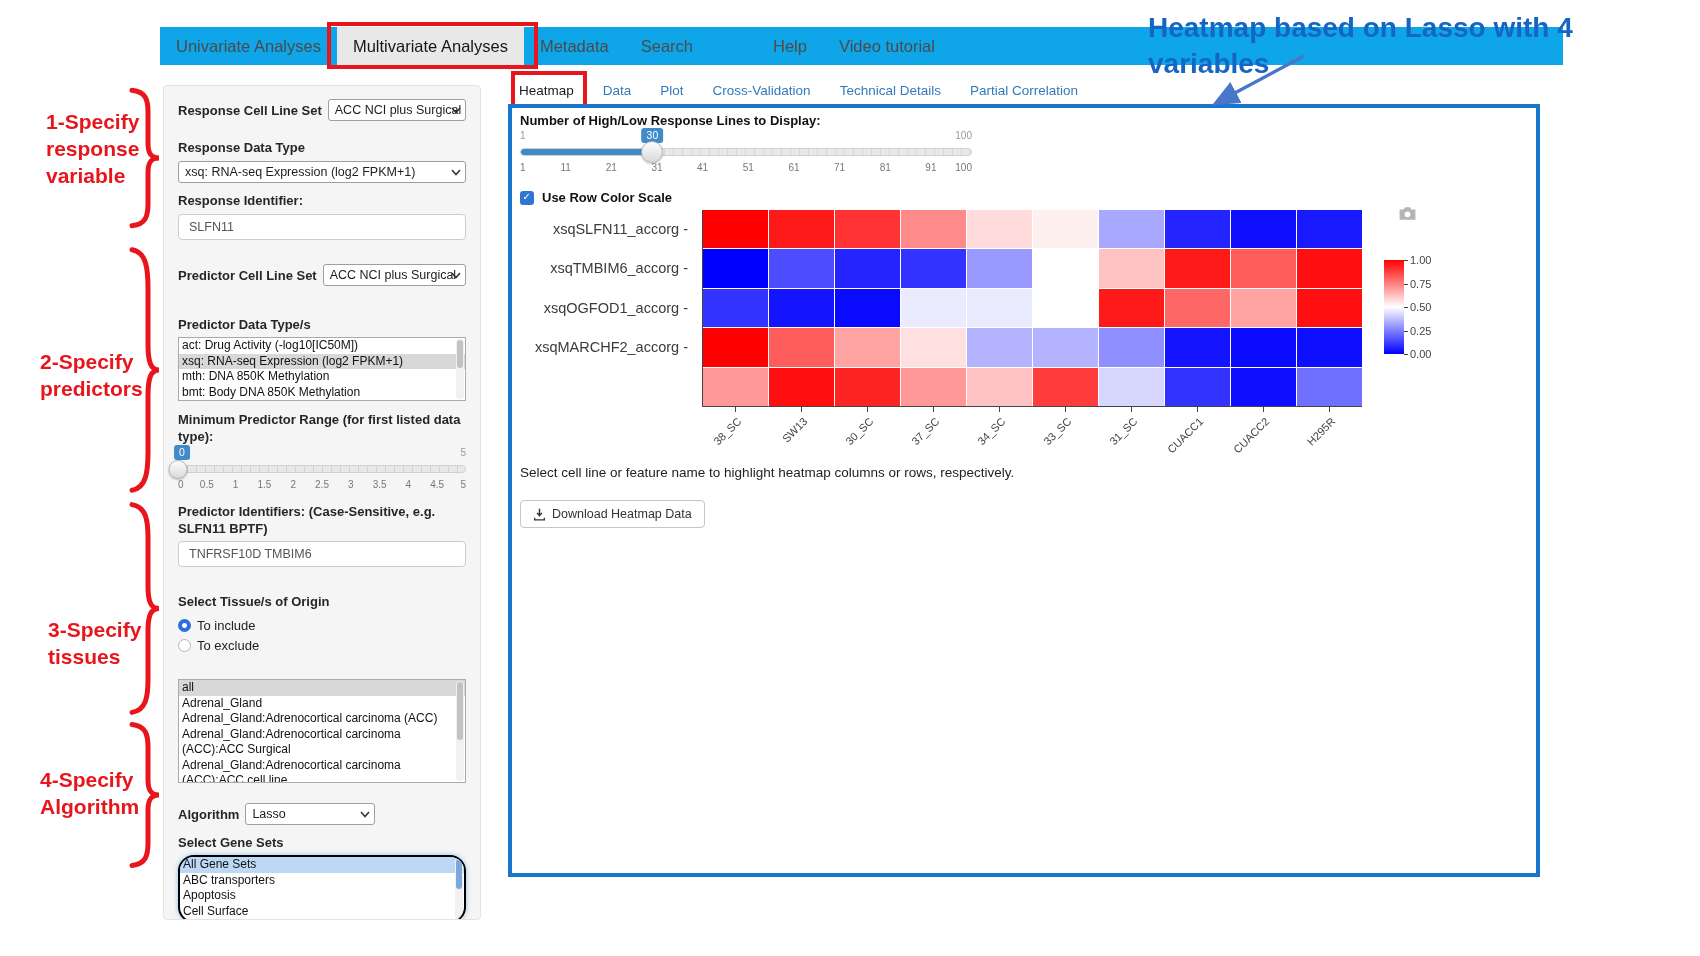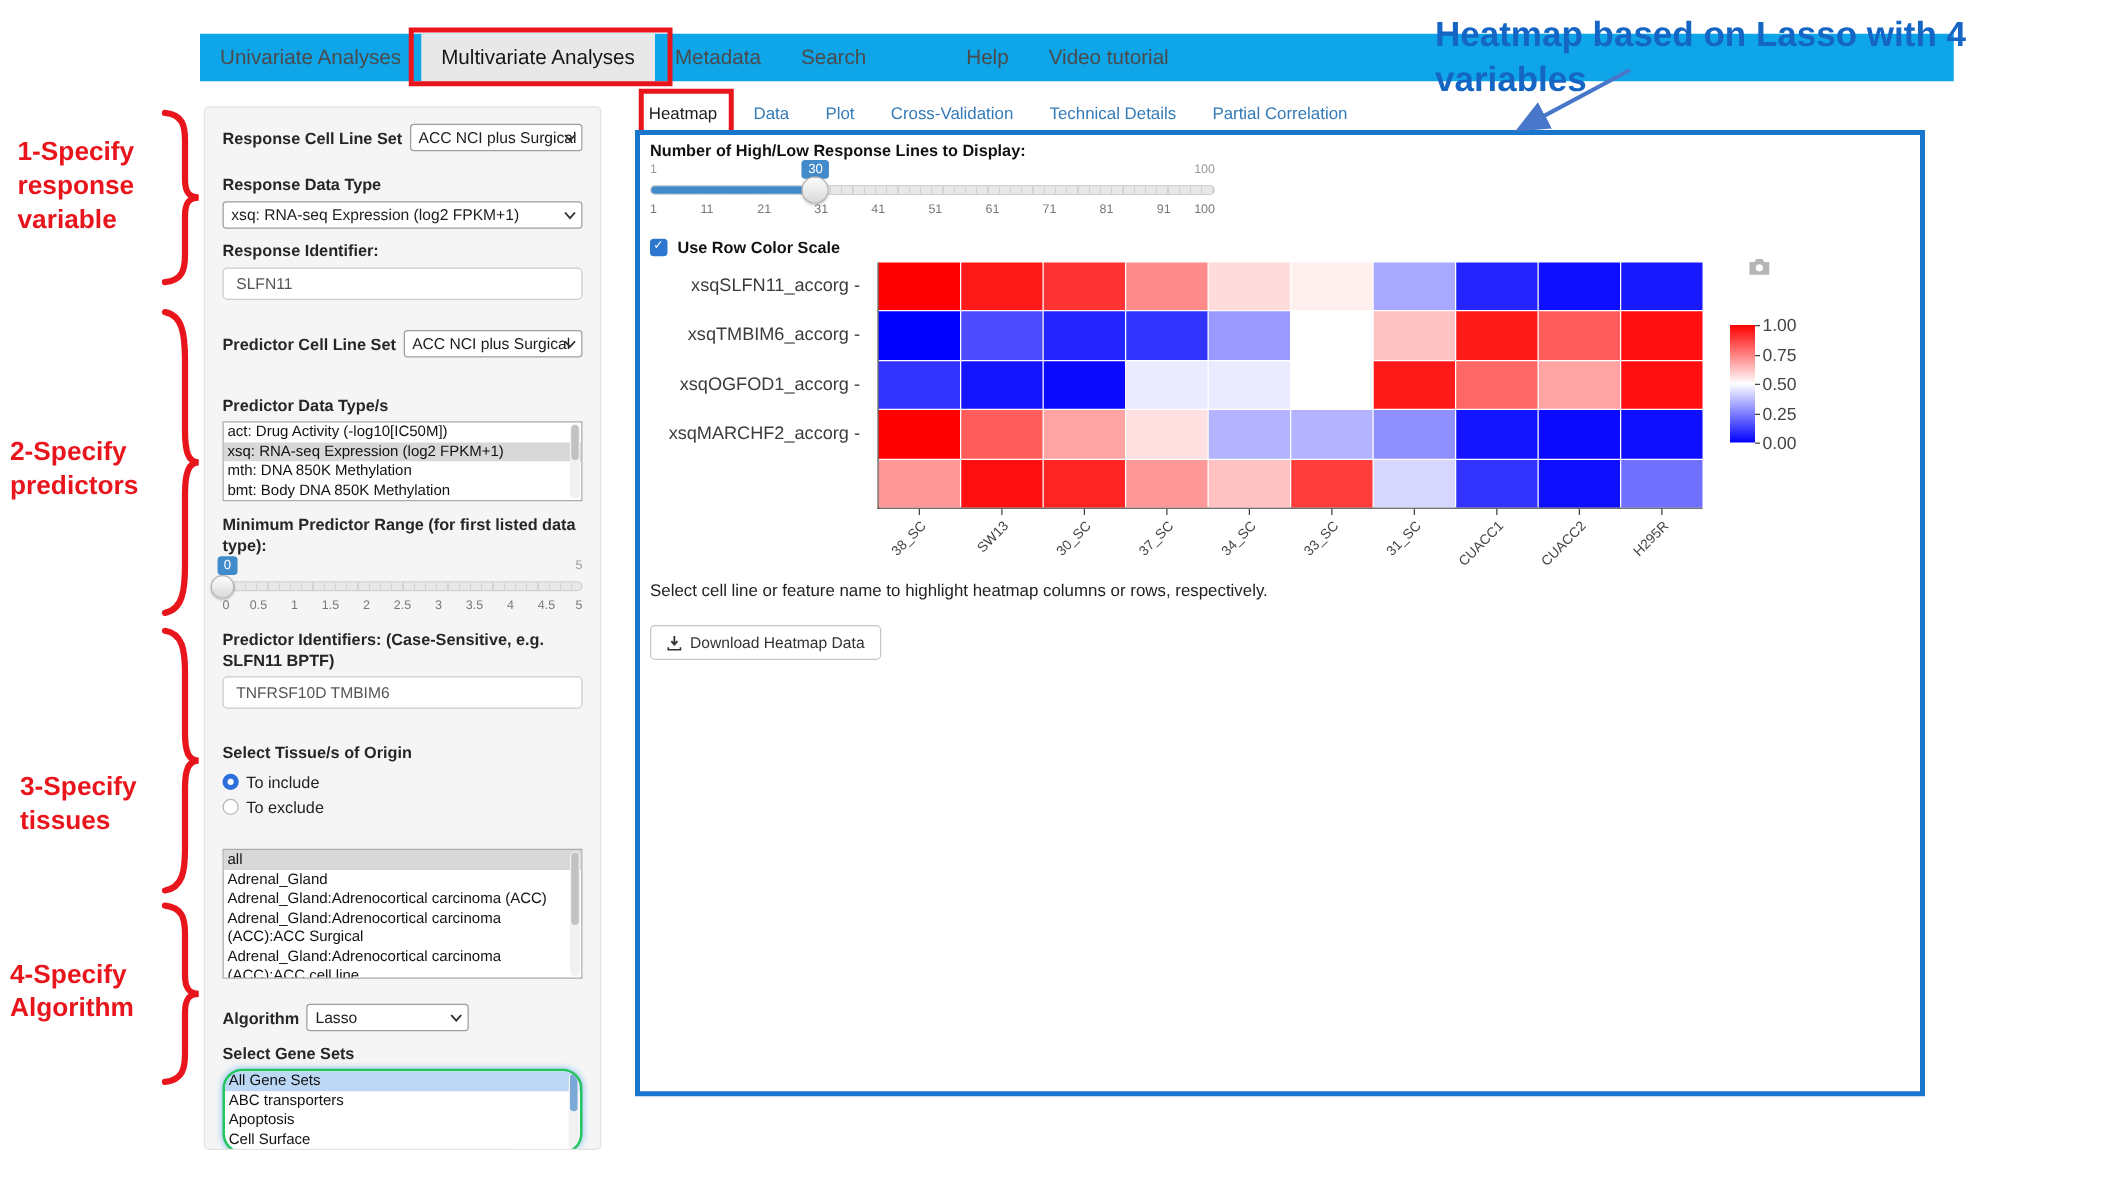--- a/index.html
+++ b/index.html
@@ -2,21 +2,21 @@
 <html><head>
 <meta charset="utf-8">
 <style>
   html,body{margin:0;padding:0;background:#fff;}
   *{box-sizing:border-box;}
   .stage{position:relative;width:1700px;height:956px;background:#fff;
     font-family:"Liberation Sans","DejaVu Sans",sans-serif;overflow:hidden;}
 
   
   .annot-label{position:absolute;color:#e9151c;font-weight:bold;font-size:21px;
-    line-height:27px;white-space:pre-line;}
+    line-height:27px;white-space:pre-line;margin-left:32px;}
   .al0{left:14px;top:108px;}
   .al1{left:8px;top:348px;}
   .al2{left:16px;top:616px;}
   .al3{left:8px;top:766px;}
   .brace{position:absolute;left:126px;width:36px;}
   .red-box{position:absolute;border:4px solid #e9151c;pointer-events:none;}
   .nav-box{left:327px;top:22px;width:211px;height:47px;}
   .tab-box{left:511px;top:71px;width:76px;height:37px;}
 
   
@@ -47,21 +47,21 @@
     display:flex;align-items:center;padding:0 20px 0 6px;font-size:12.5px;color:#1d1d1d;
     position:relative;white-space:nowrap;overflow:hidden;}
   .sel .chev{position:absolute;right:4px;top:7px;}
   .inp{background:#fff;border:1px solid #ccc;border-radius:4px;height:26px;
     display:flex;align-items:center;padding:0 10px;font-size:12.5px;color:#555;}
   .listbox{background:#fff;border:1px solid #aaa;font-size:12px;color:#111;
     position:relative;overflow:hidden;}
   .listbox .opt{padding:0 3px;line-height:15.5px;}
   .opt.sel-gray{background:#d8d8d8;}
   .opt.sel-blue{background:#bcd8f5;}
-  .listbox.focus{border:2px solid #22c55e;border-radius:16px;box-shadow:0 0 5px rgba(82,168,236,.65);}
+  .listbox.focus{border:2px solid #000000;border-radius:16px;box-shadow:0 0 5px rgba(82,168,236,.65);}
   .sb-scroll{position:absolute;right:1px;top:1px;bottom:1px;width:8px;background:#f1f1f1;border-radius:4px;}
   .sb-thumb{position:absolute;left:1px;width:6px;border-radius:3px;background:#c2c2c2;}
   .sb-thumb.blue{background:#7aa9d8;}
   .radio-row{display:flex;align-items:center;gap:6px;height:20px;font-size:13px;color:#222;}
   .radio{width:13px;height:13px;border-radius:50%;}
   .radio.on{background:radial-gradient(circle,#fff 0 2px,#2a6fdb 3px 6.5px);}
   .radio.off{background:#fff;border:1px solid #b5b5b5;}
 
   
   .irs{position:relative;height:56px;}
@@ -96,21 +96,21 @@
   .hm-rowlabels div{height:39.4px;line-height:39.4px;text-align:right;font-size:14.5px;
     color:#3b3b3b;padding-right:8px;white-space:nowrap;cursor:pointer;}
   .hm-grid{position:absolute;left:190px;top:102px;width:660px;height:197px;
     display:grid;grid-template-columns:repeat(10,1fr);grid-template-rows:repeat(5,1fr);
     gap:1px;background:#fff;border-left:1px solid #444;border-bottom:1px solid #444;}
   .hm-collabels{position:absolute;left:0;top:299px;height:80px;width:900px;pointer-events:none;}
   .hm-tick{position:absolute;width:1px;height:5px;background:#444;top:0;}
   .hm-clabel{position:absolute;top:8px;width:80px;text-align:right;font-size:11px;color:#444;
     transform:rotate(-45deg);transform-origin:100% 0;pointer-events:auto;cursor:pointer;}
   .hm-colorbar{position:absolute;left:872px;top:152px;width:20px;height:94px;}
-  .hm-cb-ticks span{position:absolute;left:26px;font-size:14px;color:#444;transform:translateY(-50%);}
+  .hm-cb-ticks span{position:absolute;left:26px;font-size:11px;color:#444;transform:translateY(-50%);}
   .hm-cb-ticks i{position:absolute;left:20px;width:4px;height:1px;background:#444;}
   .camera{position:absolute;left:886px;top:98px;cursor:pointer;}
 
   .p-hint{position:absolute;left:8px;top:357px;font-size:13.5px;color:#222;}
   .p-btn{position:absolute;left:8px;top:392px;display:inline-flex;align-items:center;gap:6px;
     border:1px solid #c6c6c6;border-radius:4px;background:#fff;padding:6px 12px;
     font-size:12.5px;color:#333;cursor:pointer;}
 </style>
 </head>
 <body>

